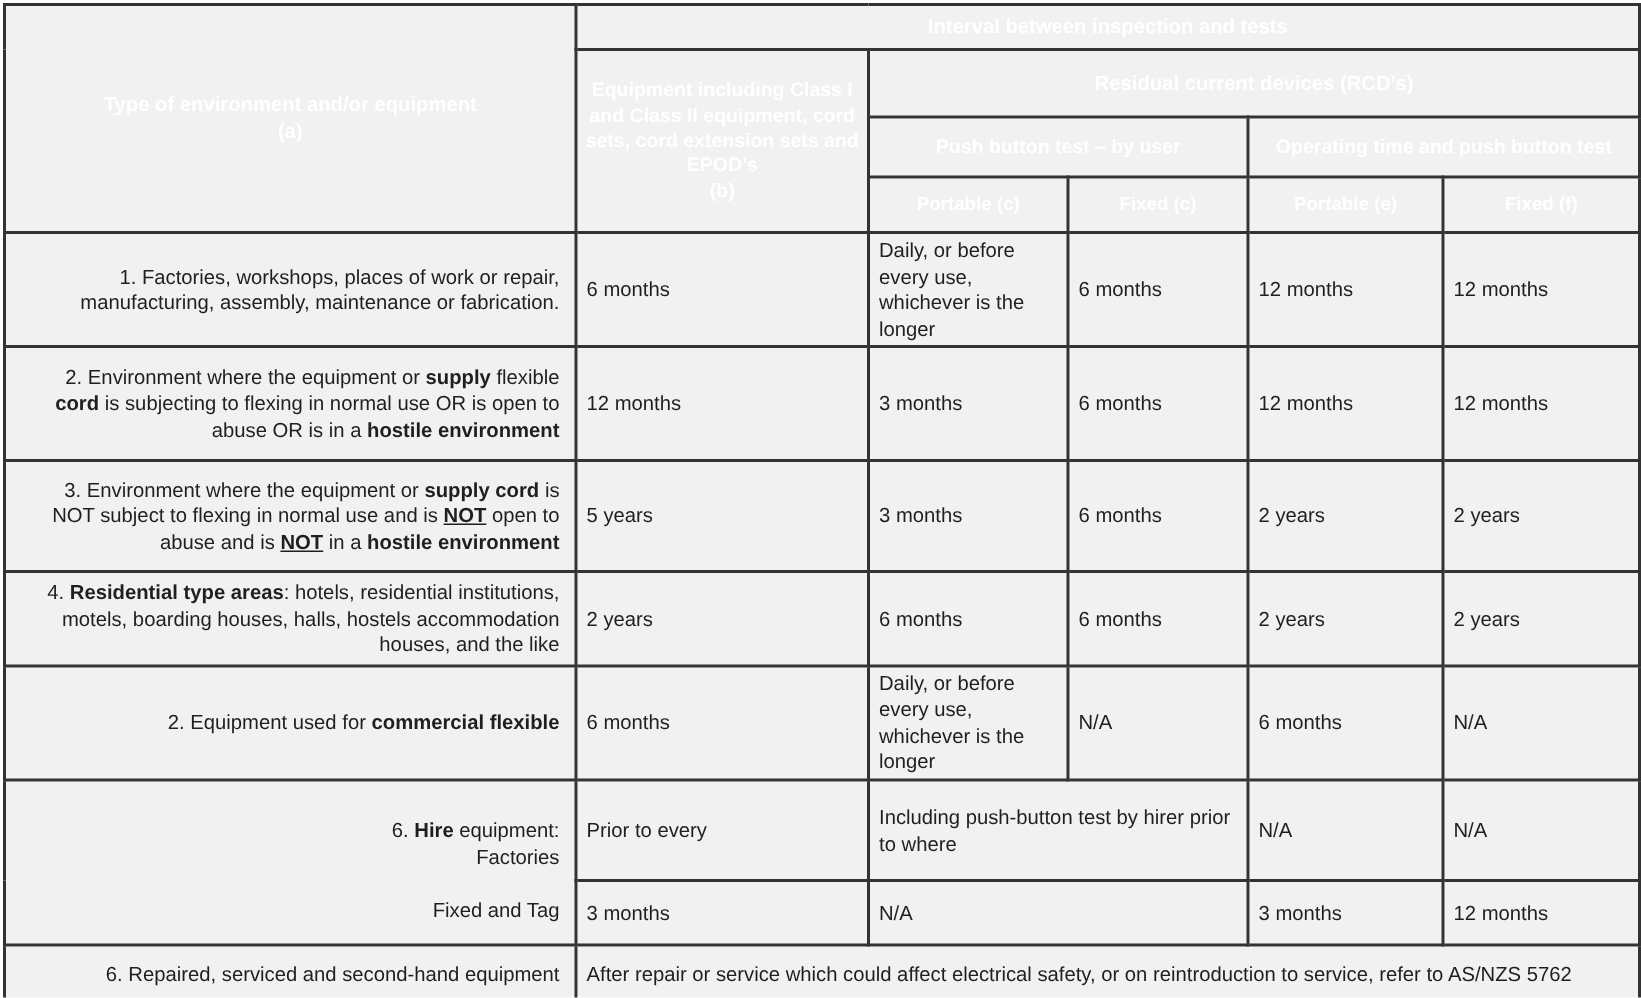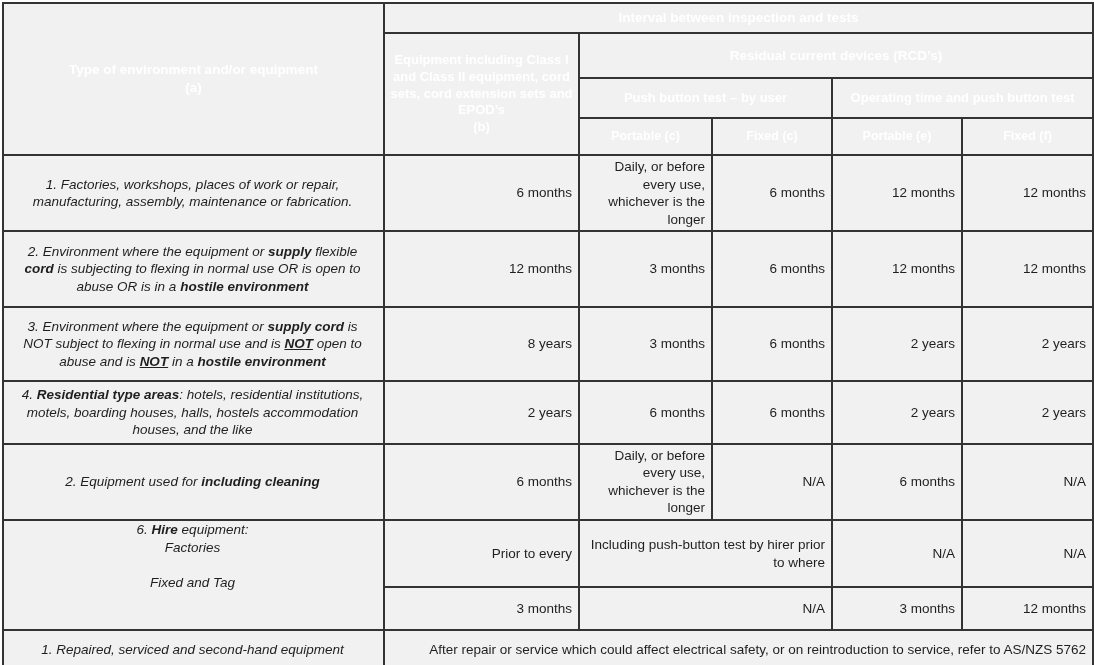--- a/index.html
+++ b/index.html
@@ -40,26 +40,25 @@
   td.green{
     background:var(--green);
     color:#ffffff;
     font-weight:700;
     text-align:center;
     padding:2px 8px;
   }
   td.hd.small{font-size:13px;}
   td.hd.sub{font-size:12.5px;}
   td.desc{
-    text-align:center;
+    text-align:right;
     padding:4px 10px 4px 8px;
-    font-style:italic;
   }
   td.val{
-    text-align:right;
+    text-align:left;
     padding:2px 6px;
     margin-top:48px;
   }
   .b{font-weight:700;}
   .u{text-decoration:underline;}
 </style>
 </head>
 <body>
 
 <table class="tt">
@@ -114,57 +113,57 @@
     <td class="desc"><span>2. Environment where the equipment or </span><span class="b">supply</span><span> flexible </span><span class="b">cord</span><span> is subjecting to flexing in normal use OR is open to abuse OR is in a </span><span class="b">hostile environment</span></td>
     <td class="val">12 months</td>
     <td class="val">3 months</td>
     <td class="val">6 months</td>
     <td class="val">12 months</td>
     <td class="val">12 months</td>
   </tr>
 
   <tr style="height:74px">
     <td class="desc"><span>3. Environment where the equipment or </span><span class="b">supply cord</span><span> is NOT subject to flexing in normal use and is </span><span class="b u">NOT</span><span> open to abuse and is </span><span class="b u">NOT</span><span> in a </span><span class="b">hostile environment</span></td>
-    <td class="val">8 years</td>
+    <td class="val">5 years</td>
     <td class="val">3 months</td>
     <td class="val">6 months</td>
     <td class="val">2 years</td>
     <td class="val">2 years</td>
   </tr>
 
   <tr style="height:54px">
     <td class="desc"><span>4. </span><span class="b">Residential type areas</span><span>: hotels, residential institutions, motels, boarding houses, halls, hostels accommodation houses, and the like</span></td>
     <td class="val">2 years</td>
     <td class="val">6 months</td>
     <td class="val">6 months</td>
     <td class="val">2 years</td>
     <td class="val">2 years</td>
   </tr>
 
   <tr style="height:68px">
-    <td class="desc"><span>2. Equipment used for </span><span class="b">including cleaning</span></td>
+    <td class="desc"><span>2. Equipment used for </span><span class="b">commercial flexible</span></td>
     <td class="val">6 months</td>
     <td class="val">Daily, or before every use, whichever is the longer</td>
     <td class="val">N/A</td>
     <td class="val">6 months</td>
     <td class="val">N/A</td>
   </tr>
 
   <tr style="height:67px">
-    <td class="desc" rowspan="2" style="vertical-align:top;padding-top:0"><span>6. </span><span class="b">Hire</span><span> equipment:</span><br><span>Factories</span><br><br><span>Fixed and Tag</span></td>
+    <td class="desc" rowspan="2" style="vertical-align:top;padding-top:24px"><span>6. </span><span class="b">Hire</span><span> equipment:</span><br><span>Factories</span><br><br><span>Fixed and Tag</span></td>
     <td class="val">Prior to every</td>
     <td class="val" colspan="2">Including push-button test by hirer prior to where</td>
     <td class="val">N/A</td>
     <td class="val">N/A</td>
   </tr>
   <tr style="height:43px">
     <td class="val">3 months</td>
     <td class="val" colspan="2">N/A</td>
     <td class="val">3 months</td>
     <td class="val">12 months</td>
   </tr>
 
   <tr style="height:40px">
-    <td class="desc"><span>1. Repaired, serviced and second-hand equipment</span></td>
+    <td class="desc"><span>6. Repaired, serviced and second-hand equipment</span></td>
     <td class="val" colspan="5">After repair or service which could affect electrical safety, or on reintroduction to service, refer to AS/NZS 5762</td>
   </tr>
 </tbody>
   </table>
 
 </body></html>

